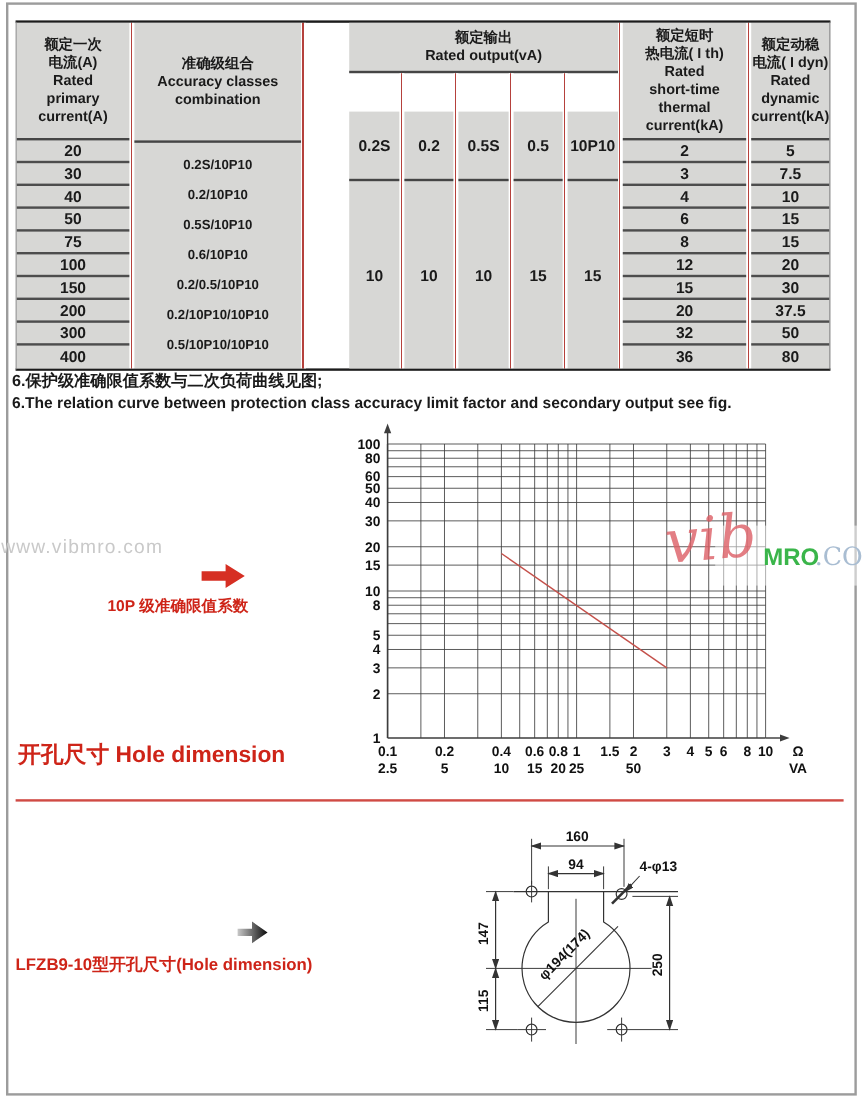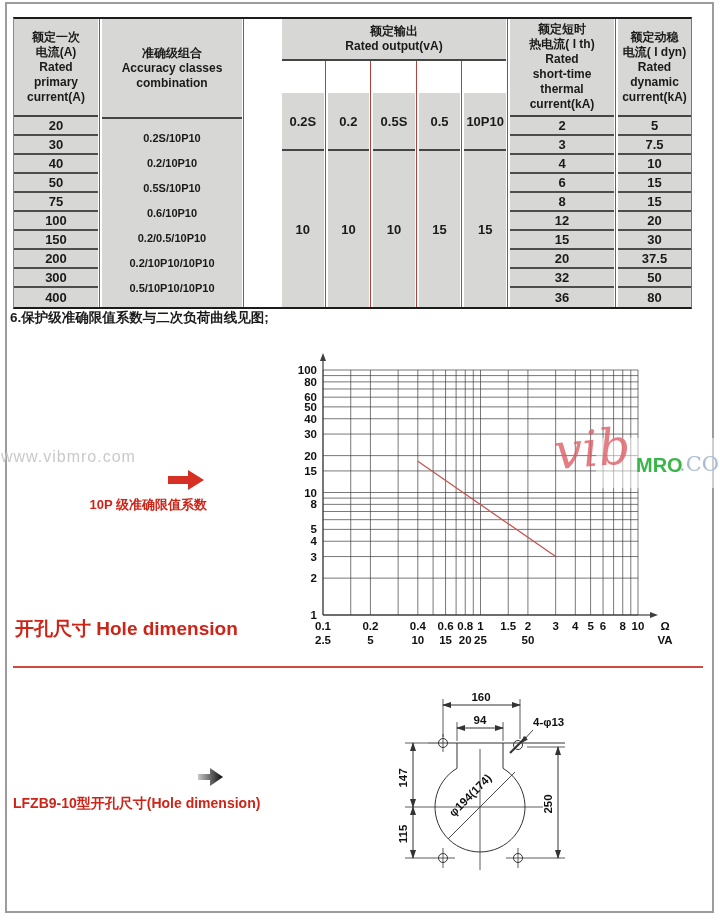--- a/index.html
+++ b/index.html
@@ -60,21 +60,21 @@
   .dim-wrap{position:absolute;left:393px;top:692px;width:195px;height:188px;}
   .dim-wrap text{font-family:"Liberation Sans","DejaVu Sans",sans-serif;font-size:11.5px;font-weight:bold;fill:#111;}
 </style>
 </head>
 <body>
 
 <div class="page">
   <div class="frame"></div>
 
   <div class="spec-table">
-    <div class="tcol" style="width:84px">
+    <div class="tcol" style="width:94px">
       <div class="chead">额定一次
 电流(A)
 Rated
 primary
 current(A)</div>
       <div id="col1rows" style="display:flex;flex-direction:column;flex:1">
           <div class="trow">20</div>
           <div class="trow">30</div>
           <div class="trow">40</div>
           <div class="trow">50</div>
@@ -169,20 +169,21 @@
           <div class="trow">20</div>
           <div class="trow">30</div>
           <div class="trow">37.5</div>
           <div class="trow">50</div>
           <div class="trow">80</div>
         </div>
     </div>
   </div>
 
   <div class="note-cn">6.保护级准确限值系数与二次负荷曲线见图;</div>
+  <div class="note-en">6.The relation curve between protection class accuracy limit factor and secondary output see fig.</div>
 
   <div class="chart-wrap">
     <svg id="chart-svg" width="430" height="300">
         <line x1="43" y1="18" x2="43" y2="263" stroke="#3d3d3d" stroke-width="1.4"></line>
         <line x1="70.7343733012698" y1="18" x2="70.7343733012698" y2="263" stroke="#3d3d3d" stroke-width="0.7"></line>
         <line x1="90.41222431707705" y1="18" x2="90.41222431707705" y2="263" stroke="#3d3d3d" stroke-width="0.7"></line>
         <line x1="118.14659761834683" y1="18" x2="118.14659761834683" y2="263" stroke="#3d3d3d" stroke-width="0.7"></line>
         <line x1="137.82444863415407" y1="18" x2="137.82444863415407" y2="263" stroke="#3d3d3d" stroke-width="0.7"></line>
         <line x1="153.08777568292294" y1="18" x2="153.08777568292294" y2="263" stroke="#3d3d3d" stroke-width="0.7"></line>
         <line x1="165.55882193542388" y1="18" x2="165.55882193542388" y2="263" stroke="#3d3d3d" stroke-width="0.7"></line>

